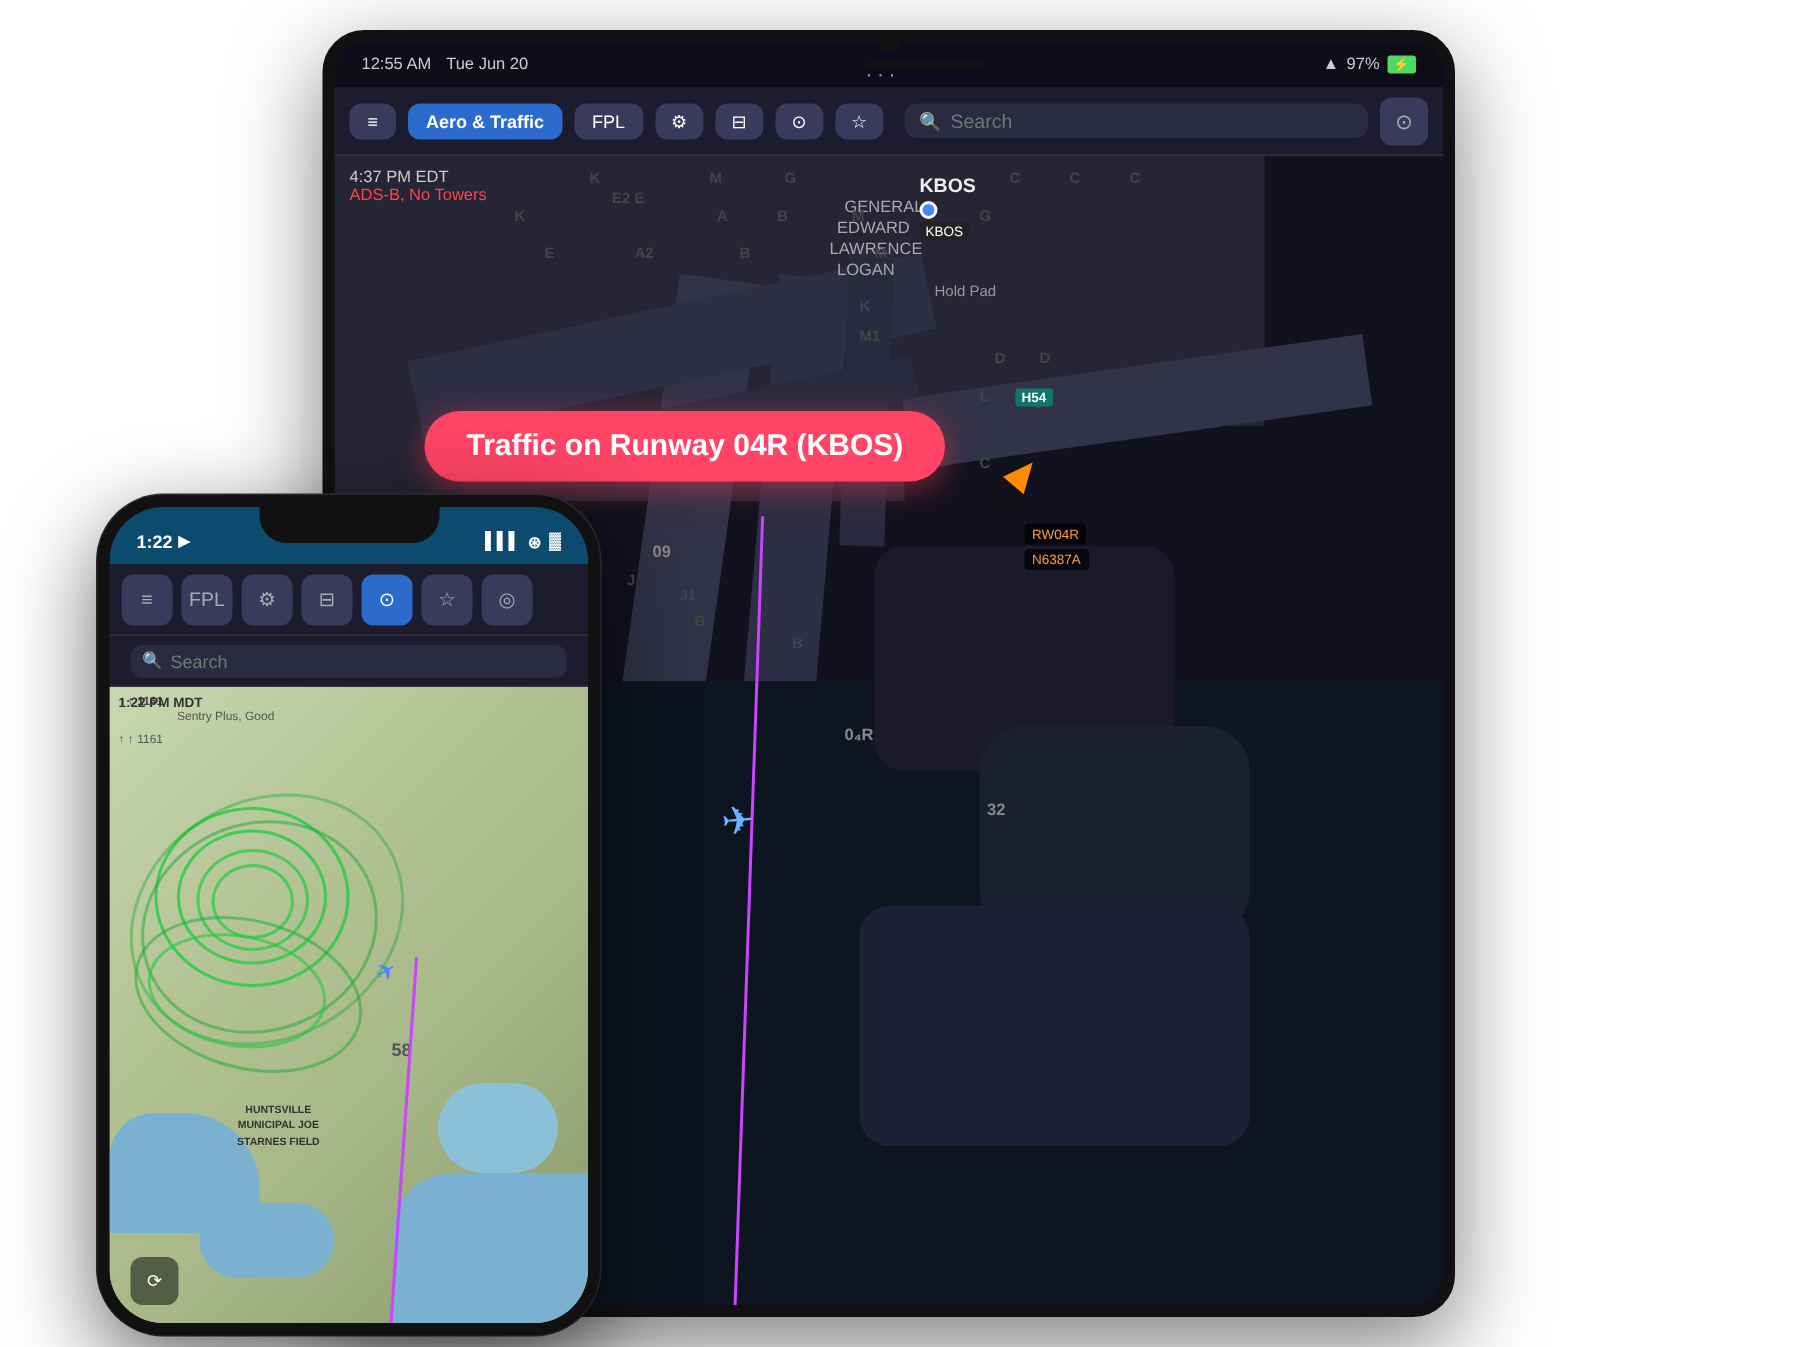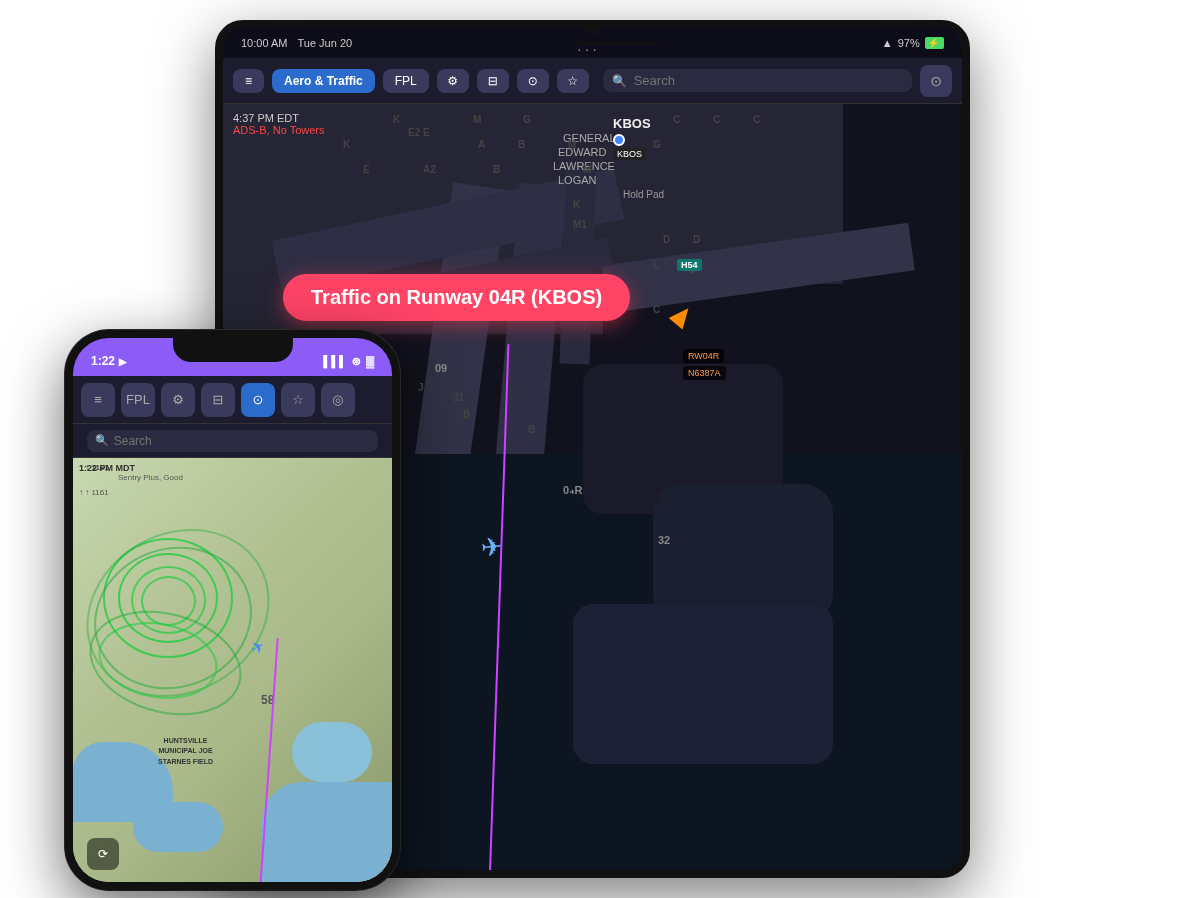--- a/index.html
+++ b/index.html
@@ -258,21 +258,21 @@
       border-radius: 0 0 18px 18px;
       z-index: 15;
     }
 
     .phone-status-bar {
       position: absolute;
       top: 0;
       left: 0;
       right: 0;
       height: 38px;
-      background: #8b5cf6;
+      background: #0c4a6e;
       display: flex;
       align-items: center;
       justify-content: space-between;
       padding: 8px 18px 0;
       z-index: 5;
       font-size: 12px;
       color: #fff;
       font-weight: 600;
     }
 
@@ -389,21 +389,21 @@
 </head>
 <body>
 
 <div class="scene">
 
   <div class="tablet">
     <div class="tablet-notch"></div>
 
     <div class="tablet-status-bar">
       <div class="tablet-status-left">
-        <span>10:00 AM</span>
+        <span>12:55 AM</span>
         <span>Tue Jun 20</span>
       </div>
       <div style="width:80px;height:4px;background:#111;border-radius:2px;">
         <span style="color:#999;font-size:14px;letter-spacing:3px;">···</span>
       </div>
       <div class="tablet-status-right">
         <span>▲</span>
         <span>97%</span>
         <span class="battery-icon">⚡</span>
       </div>

